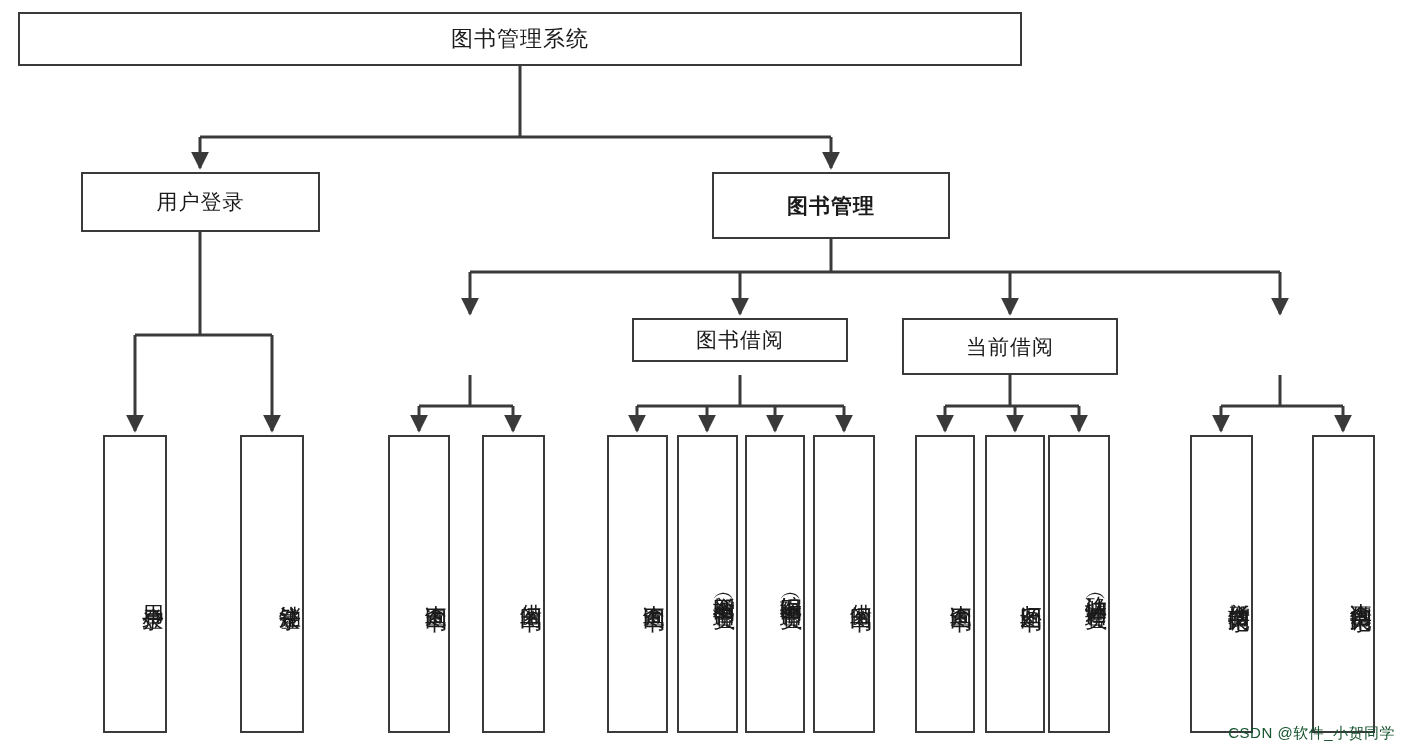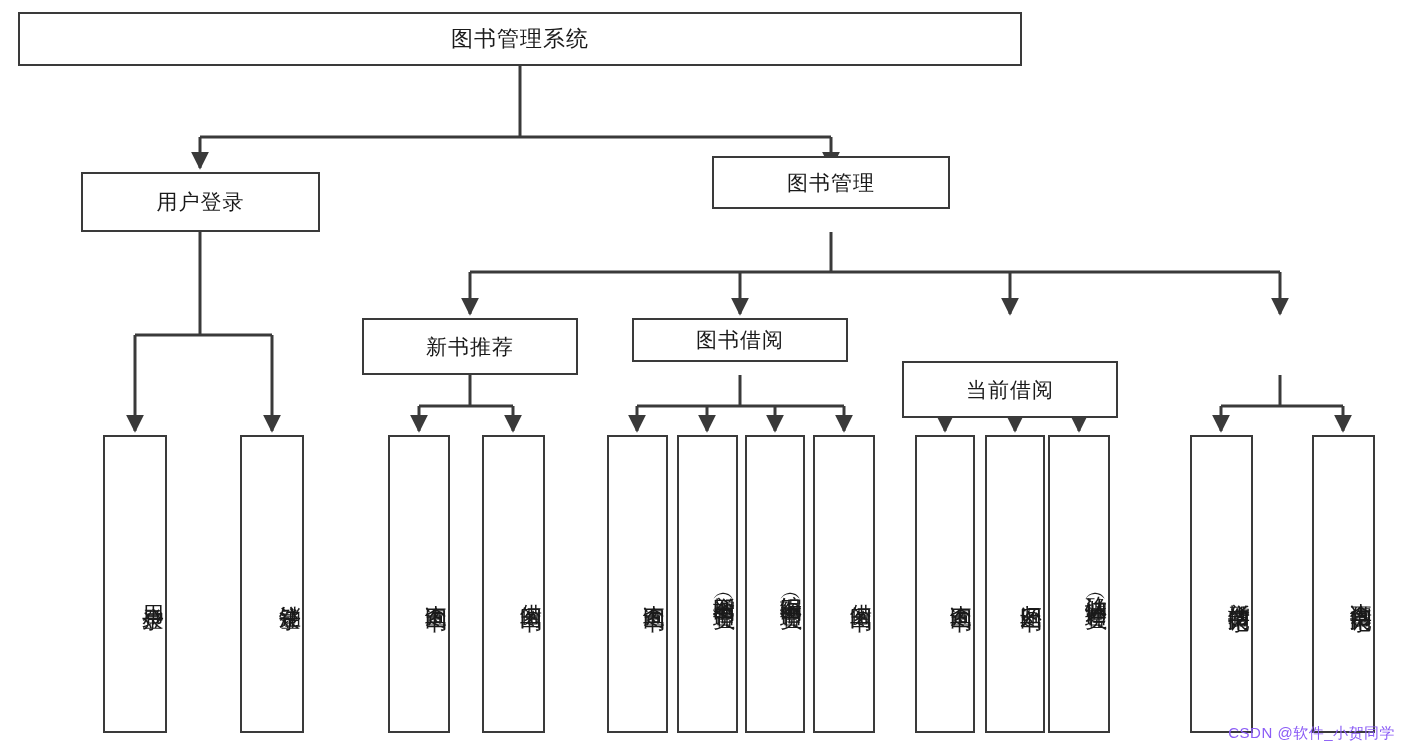--- a/index.html
+++ b/index.html
@@ -53,21 +53,21 @@
     padding-top: 6px;
   }
   .node.root {
     font-size: 22px;
   }
   #watermark {
     position: absolute;
     right: 10px;
     bottom: 4px;
     font-size: 15px;
-    color: #8b5cf6;
+    color: #14532d;
     letter-spacing: 0.5px;
     white-space: nowrap;
   }
 </style>
 </head>
 <body>
 
 <div id="canvas">
 
   <svg class="connectors" viewBox="0 0 1405 747" xmlns="http://www.w3.org/2000/svg">
@@ -116,25 +116,24 @@
       <path d="M 1280 375 L 1280 406"></path>
       <path d="M 1221 406 L 1343 406"></path>
       <path d="M 1221 406 L 1221 431" marker-end="url(#arrow)"></path>
       <path d="M 1343 406 L 1343 431" marker-end="url(#arrow)"></path>
     </g>
   </svg>
 
   <div class="node horiz root" style="left: 18px; top: 12px; width: 1004px; height: 54px;">图书管理系统</div>
 
   <div class="node horiz" style="left: 81px; top: 172px; width: 239px; height: 60px;">用户登录</div>
-  <div class="node horiz" style="left: 712px; top: 156px; width: 238px; height: 53px;">图书管理</div>
+  <div class="node horiz" style="left: 712px; top: 172px; width: 238px; height: 67px; font-weight: bold;">图书管理</div>
 
-  <div class="node horiz" style="left: 362px; top: 318px; width: 216px; height: 57px;">新书推荐</div>
   <div class="node horiz" style="left: 632px; top: 318px; width: 216px; height: 44px;">图书借阅</div>
-  <div class="node horiz" style="left: 902px; top: 318px; width: 216px; height: 57px; margin-top: 43px;">当前借阅</div>
+  <div class="node horiz" style="left: 902px; top: 318px; width: 216px; height: 57px;">当前借阅</div>
 
   <div class="node vert" style="left: 103px; top: 435px; width: 64px; height: 298px;">用户登录</div>
   <div class="node vert" style="left: 240px; top: 435px; width: 64px; height: 298px;">注销登录</div>
   <div class="node vert" style="left: 388px; top: 435px; width: 62px; height: 298px;">查询图书</div>
   <div class="node vert" style="left: 482px; top: 435px; width: 63px; height: 298px;">借阅图书</div>
   <div class="node vert" style="left: 607px; top: 435px; width: 61px; height: 298px;">查询图书</div>
   <div class="node vert tall" style="left: 677px; top: 435px; width: 61px; height: 298px;">新增图书（管理员）</div>
   <div class="node vert tall" style="left: 745px; top: 435px; width: 60px; height: 298px;">编辑图书（管理员）</div>
   <div class="node vert" style="left: 813px; top: 435px; width: 62px; height: 298px;">借阅图书</div>
   <div class="node vert" style="left: 915px; top: 435px; width: 60px; height: 298px;">查询图书</div>

